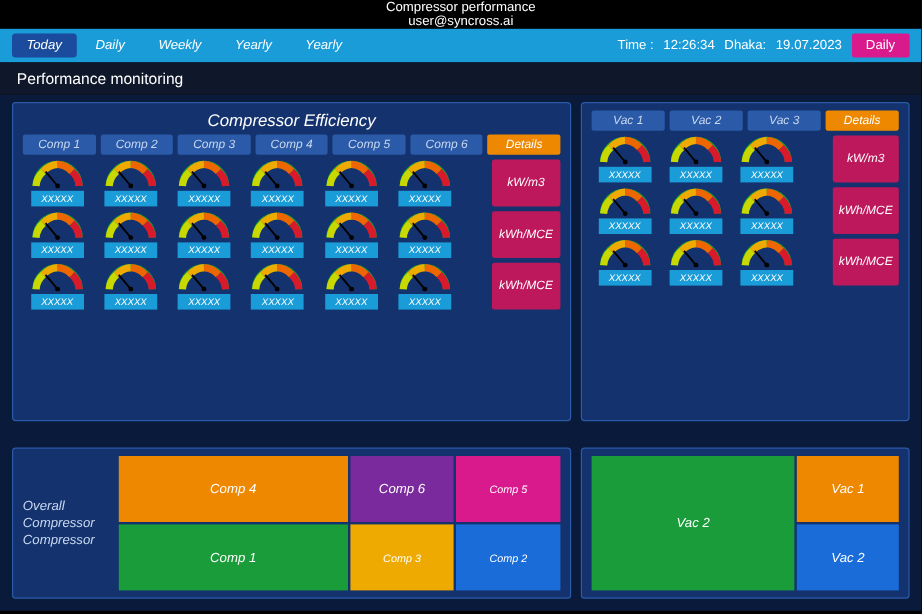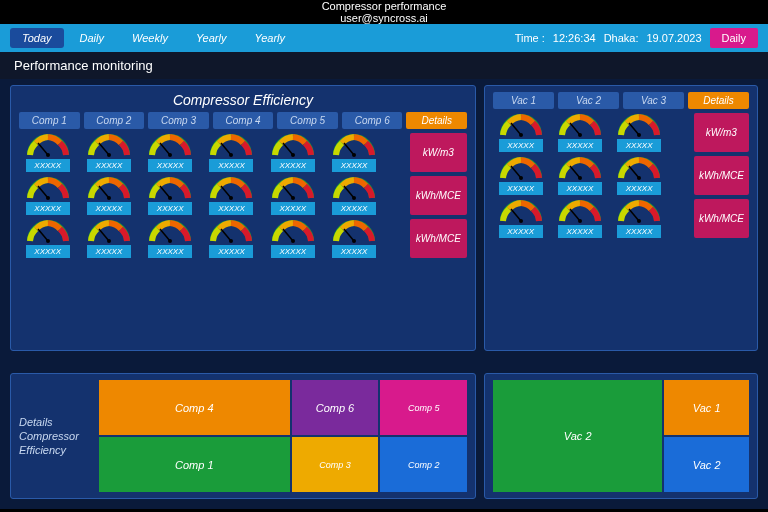--- a/index.html
+++ b/index.html
@@ -416,21 +416,21 @@
                 </svg></div>
               <div class="gval">XXXXX</div>
             </div>
             <div class="unit">kWh/MCE</div>
           </div>
         </div>
   </div>
  </div>
  <div class="row" style="height:126px">
   <div class="panel tmap" style="flex:1.75">
-   <div class="tmlabel">Details Compressor Efficiency</div>
+   <div class="tmlabel">Overall Compressor Compressor</div>
    <div class="tmgrid" style="grid-template-columns:2.2fr 1fr 1fr;grid-template-rows:1fr 1fr">
     <div class="tmbox c-or">Comp 4</div>
     <div class="tmbox c-pu">Comp 6</div>
     <div class="tmbox c-pk" style="font-size:9px">Comp 5</div>
     <div class="tmbox c-gr">Comp 1</div>
     <div class="tmbox c-ye" style="font-size:9px">Comp 3</div>
     <div class="tmbox c-bl" style="font-size:9px">Comp 2</div>
    </div>
   </div>
   <div class="panel tmap" style="flex:1">

